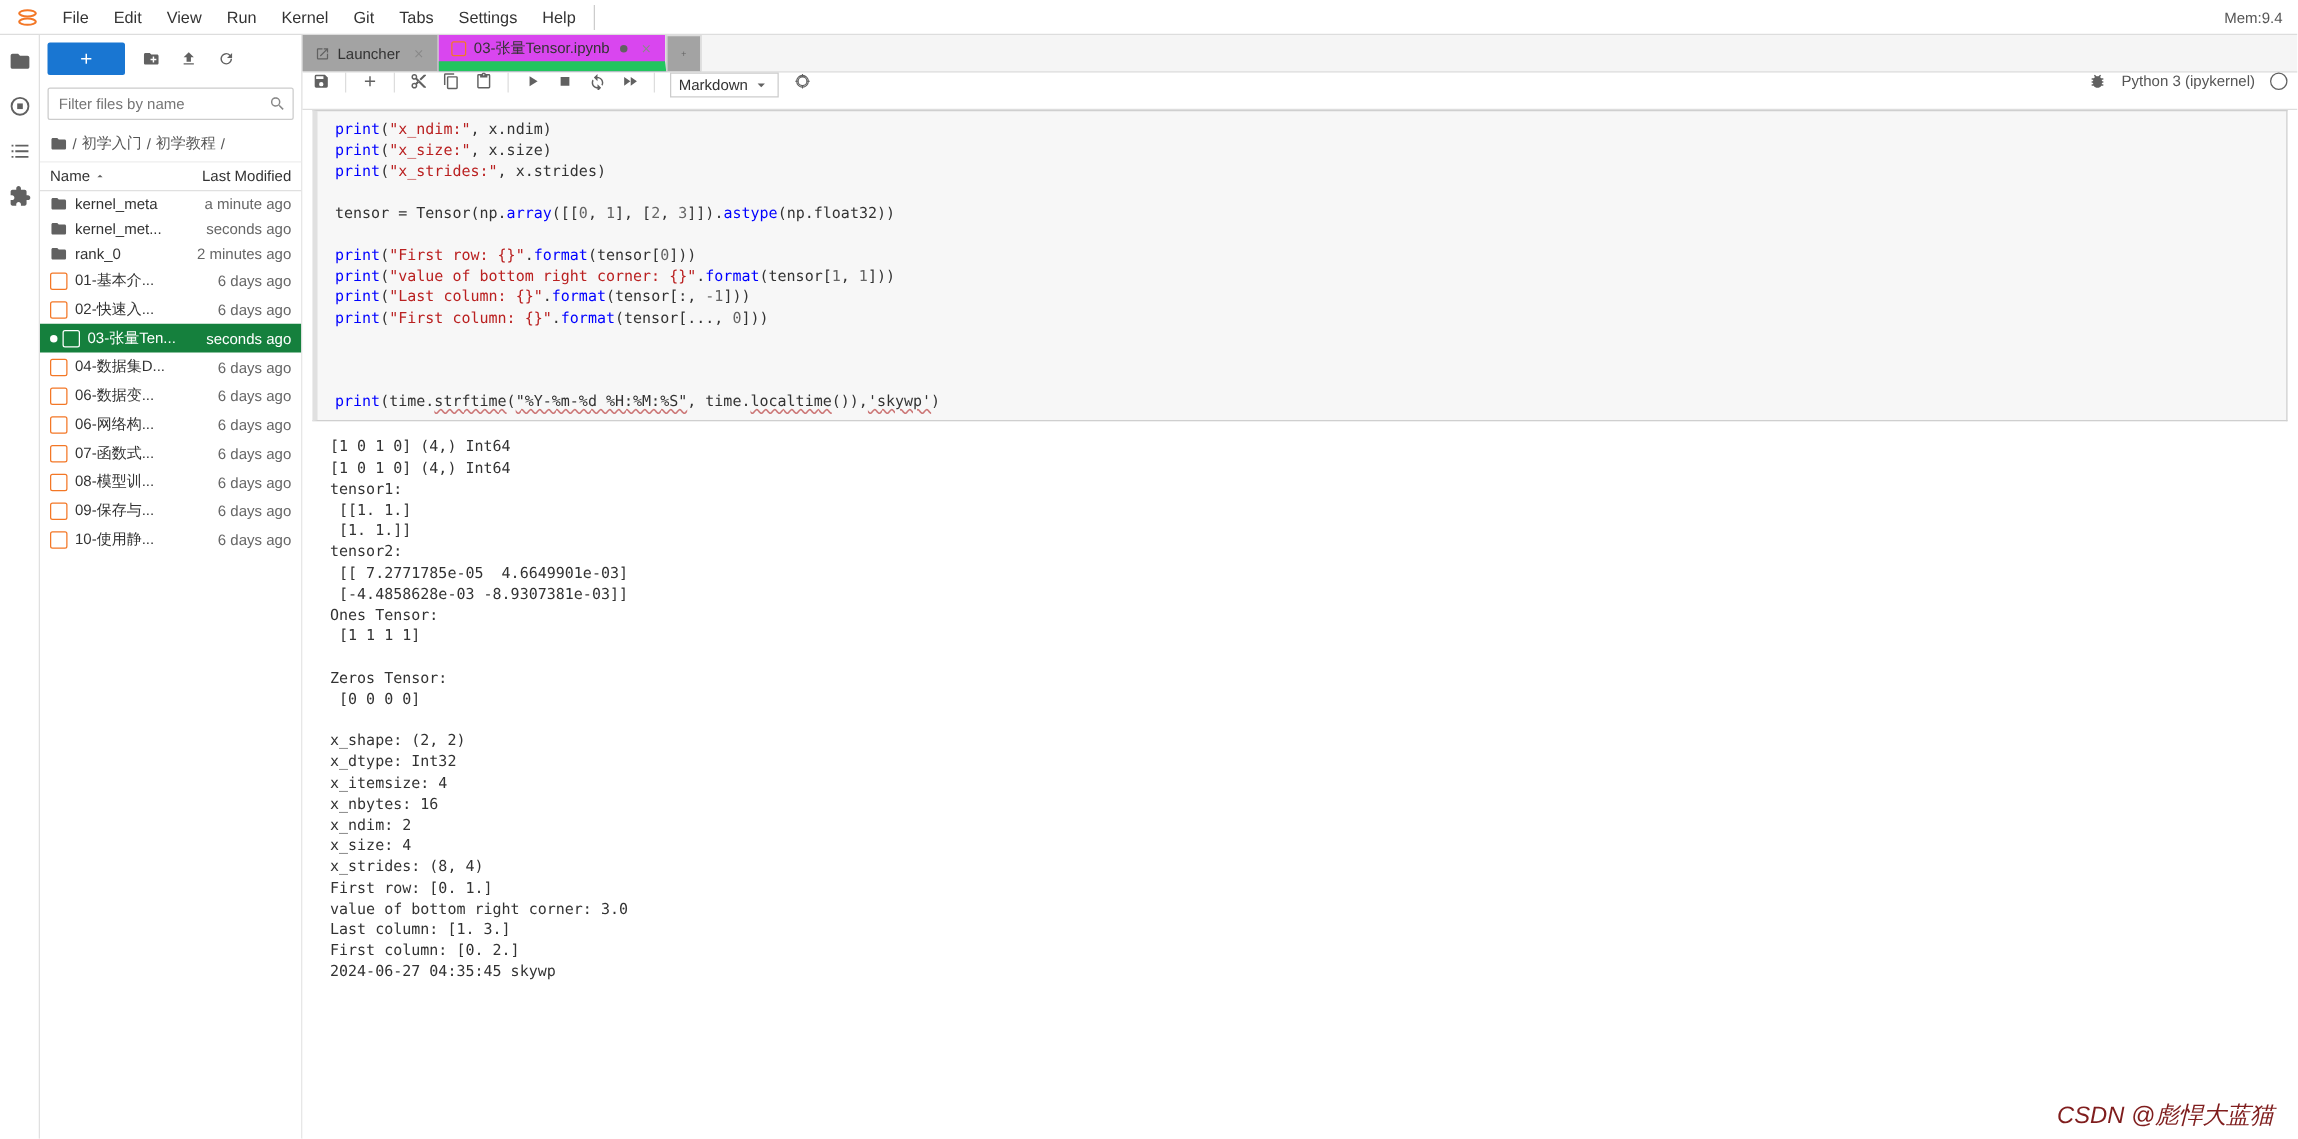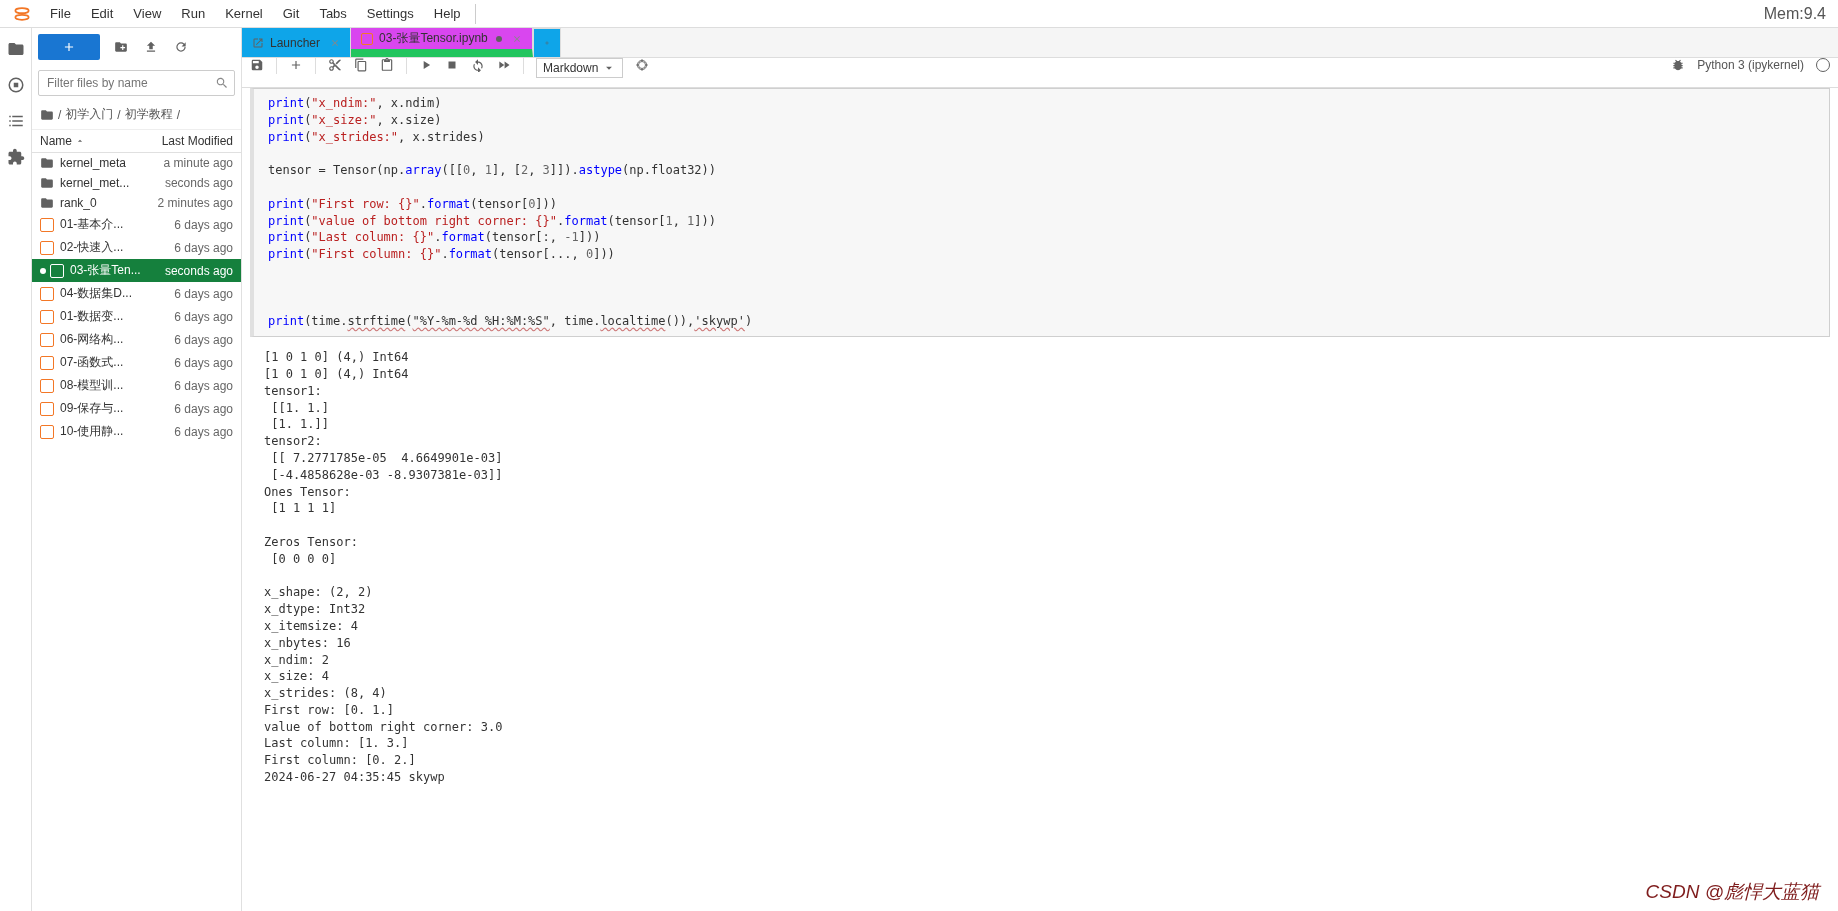--- a/index.html
+++ b/index.html
@@ -2,21 +2,21 @@
 <html><head>
 <meta charset="utf-8">
 <style>
 *{box-sizing:border-box;margin:0;padding:0}
 body{font-family:-apple-system,BlinkMacSystemFont,"Segoe UI",Helvetica,Arial,sans-serif;font-size:13px;color:#333;background:#fff;overflow:hidden}
 .app{display:flex;flex-direction:column;height:100vh;width:100vw}
 .menubar{display:flex;align-items:center;height:28px;border-bottom:1px solid #ddd;padding:10px 4px}
 .logo{width:20px;height:20px;margin:0 8px}
 .menu-item{padding:4px 10px;cursor:pointer;font-size:13px}
 .menu-divider{width:1px;height:20px;background:#ccc;margin:0 4px}
-.mem{margin-left:auto;margin-right:8px;font-size:16px;color:#555}
+.mem{margin-left:auto;margin-right:8px;font-size:12px;color:#555}
 .main{display:flex;flex:1;min-height:0}
 .activity-bar{width:32px;background:#fff;border-right:1px solid #e0e0e0;display:flex;flex-direction:column;align-items:center;padding-top:12px;gap:18px}
 .activity-bar .act{width:18px;height:18px;cursor:pointer;fill:#616161}
 .file-panel{width:210px;border-right:1px solid #e0e0e0;display:flex;flex-direction:column}
 .fp-toolbar{display:flex;align-items:center;gap:6px;padding:6px 6px}
 .new-btn{flex:0 0 62px;height:26px;background:#1976d2;color:#fff;border:none;border-radius:2px;display:flex;align-items:center;justify-content:center;cursor:pointer}
 .fp-icons{display:flex;gap:16px;margin-left:8px}
 .fp-icons svg{width:14px;height:14px;fill:#616161;cursor:pointer}
 .fp-filter{margin:4px 6px;position:relative}
 .fp-filter input{width:100%;padding:5px 24px 5px 8px;border:1px solid #ccc;border-radius:2px;font-size:12px}
@@ -31,21 +31,21 @@
 .file-row.sel{background:#15803d;color:#fff}
 .file-row .fic{width:14px;height:14px;margin-right:6px;flex-shrink:0}
 .file-row .fname{flex:1;white-space:nowrap;overflow:hidden;text-overflow:ellipsis}
 .file-row .fmod{font-size:12px;color:#666;white-space:nowrap;margin-left:6px}
 .file-row.sel .fmod{color:#fff}
 .file-row .nb-ic{border:1.5px solid #f37726;border-radius:2px}
 .file-row .nb-ic.sel-ic{border-color:#fff}
 .file-row .dot{width:6px;height:6px;border-radius:50%;background:#fff;margin-right:4px}
 .content{flex:1;display:flex;flex-direction:column;min-width:0}
 .tabs{display:flex;height:30px;border-bottom:1px solid #ddd;background:#f5f5f5;align-items:stretch}
-.tab{display:flex;align-items:center;padding:0 10px;border-right:1px solid #ddd;background:#0ea5e9;cursor:pointer;font-size:12px;gap:6px;position:relative}
+.tab{display:flex;align-items:center;padding:0 10px;border-right:1px solid #ddd;background:#a3a3a3;cursor:pointer;font-size:12px;gap:6px;position:relative}
 .tab.active{background:#d946ef;border-bottom:8px solid #22c55e}
 .tab .tic{width:12px;height:12px}
 .tab .close{width:10px;height:10px;fill:#888;margin-left:4px}
 .tab.addtab{border:1px solid #ddd;border-bottom:none;width:28px;justify-content:center}
 .nb-toolbar{display:flex;align-items:flex-start;height:30px;border-bottom:1px solid #ddd;padding:0 8px;gap:12px}
 .nb-toolbar svg{width:14px;height:14px;fill:#616161;cursor:pointer}
 .nb-toolbar .sep{width:1px;height:16px;background:#ddd}
 .cell-type{display:flex;align-items:center;gap:4px;border:1px solid #ccc;padding:2px 6px;font-size:12px;cursor:pointer}
 .kernel-info{margin-left:auto;display:flex;align-items:center;gap:12px;font-size:12px;color:#555}
 .kernel-info svg{width:14px;height:14px}
@@ -179,21 +179,21 @@
             <span class="fname">03-张量Ten...</span>
             <span class="fmod">seconds ago</span>
           </div>
           <div class="file-row">
             <span class="fic nb-ic"></span>
             <span class="fname">04-数据集D...</span>
             <span class="fmod">6 days ago</span>
           </div>
           <div class="file-row">
             <span class="fic nb-ic"></span>
-            <span class="fname">01-数据变...</span>
+            <span class="fname">06-数据变...</span>
             <span class="fmod">6 days ago</span>
           </div>
           <div class="file-row">
             <span class="fic nb-ic"></span>
             <span class="fname">06-网络构...</span>
             <span class="fmod">6 days ago</span>
           </div>
           <div class="file-row">
             <span class="fic nb-ic"></span>
             <span class="fname">07-函数式...</span>

